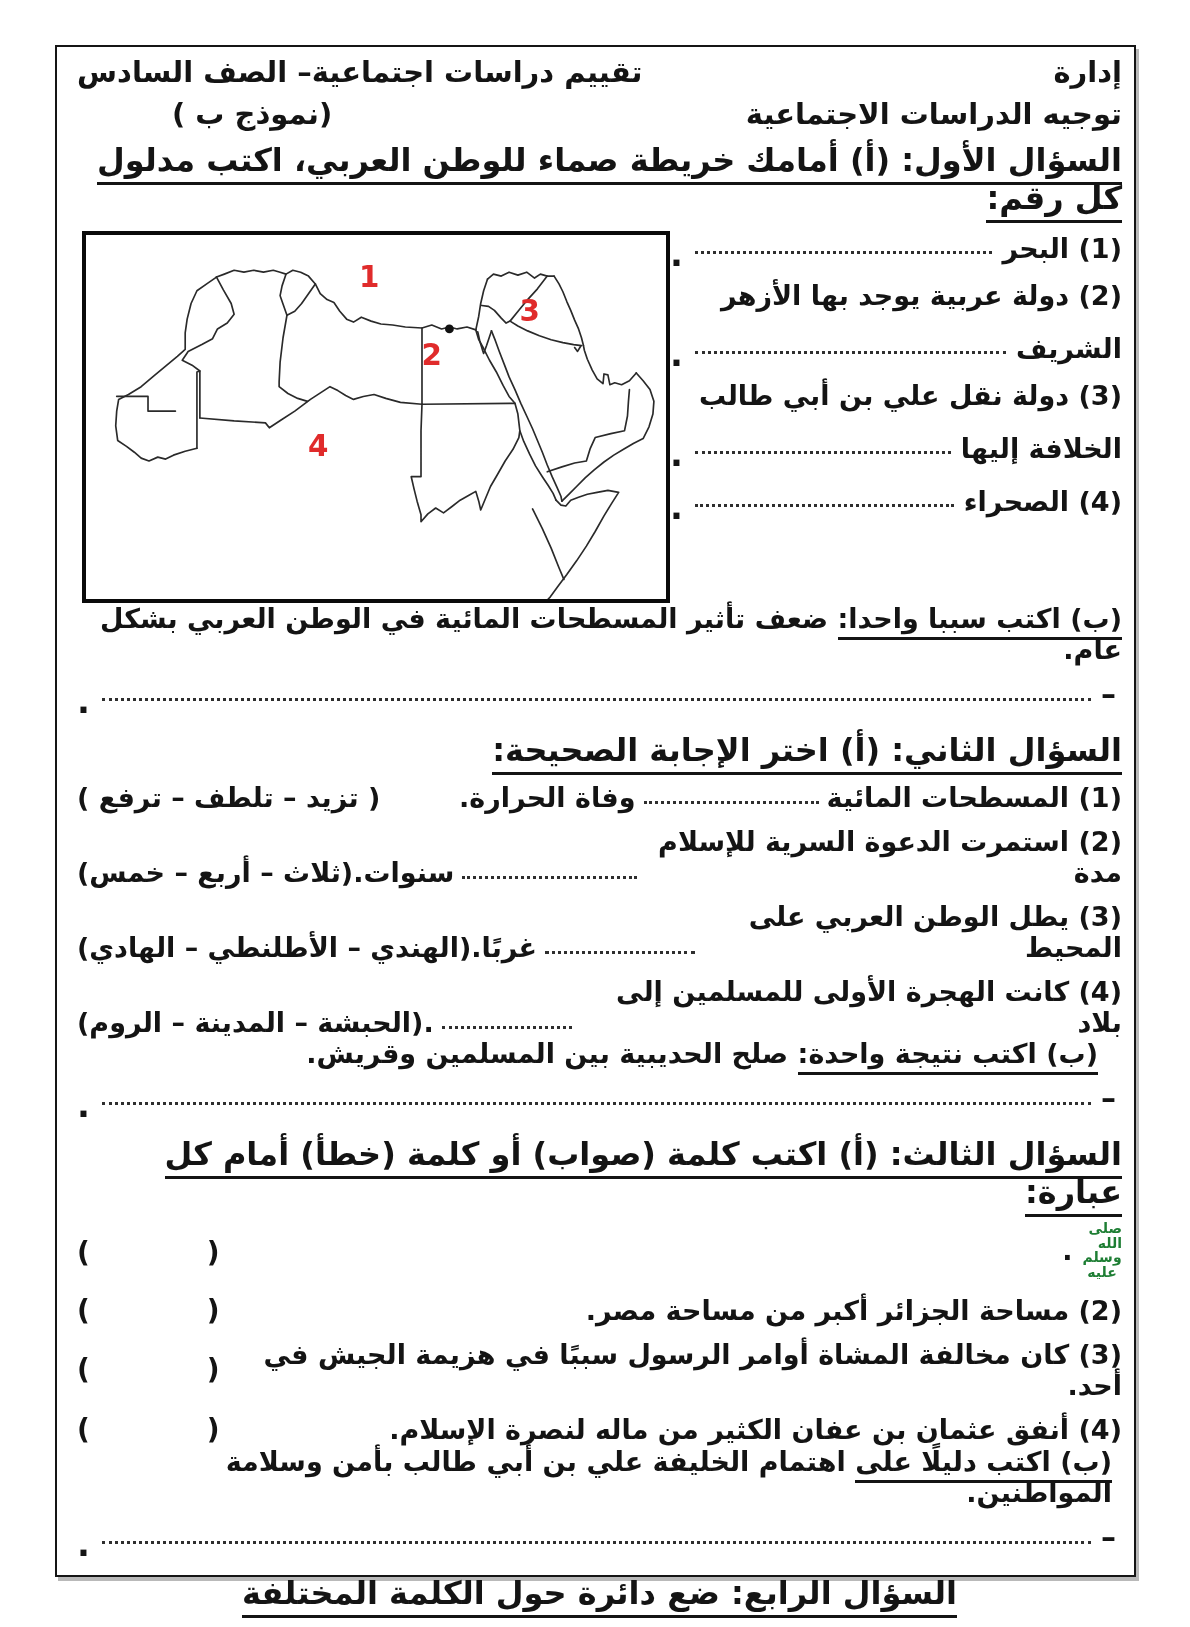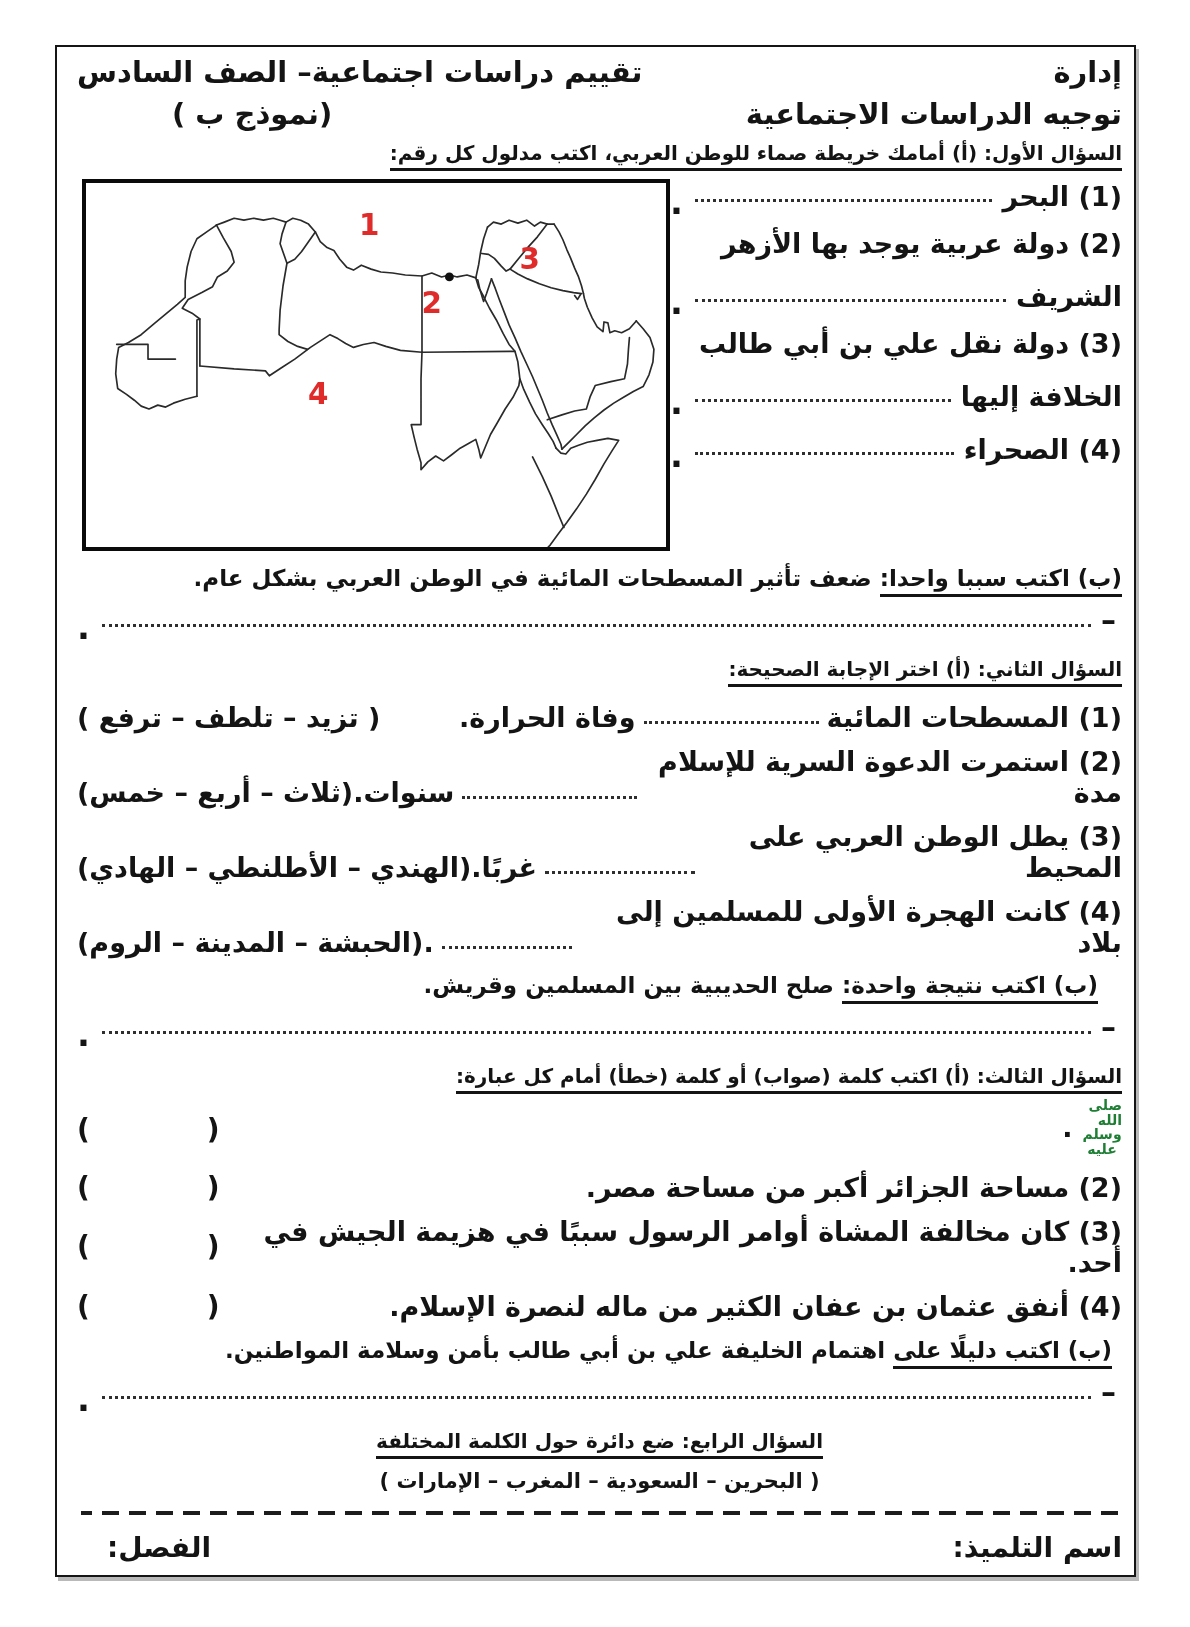--- a/index.html
+++ b/index.html
@@ -12,43 +12,43 @@
     position:absolute;left:55px;top:45px;width:1081px;height:1532px;
     border:2px solid #151515;box-sizing:border-box;
     box-shadow:3px 4px 0 #b9b9b9;
     padding:8px 12px 6px 20px;background:#fff;
     display:flex;flex-direction:column;
   }
   
   .hrow1{display:flex;justify-content:space-between;align-items:baseline;font-size:29px;}
   .hrow2{display:flex;justify-content:space-between;align-items:baseline;font-size:29px;margin-top:8px;padding-left:95px;}
   
-  .qhead{font-size:20px;margin-top:10px;}
+  .qhead{font-size:32px;margin-top:10px;}
   .ul{border-bottom:3px solid #141414;padding-bottom:3px;}
   
   .q1wrap{display:flex;margin-top:14px;}
   .q1-right{width:452px;display:flex;flex-direction:column;font-size:27px;padding-top:2px;}
   .q1item{margin-bottom:16px;}
   .q1line{display:flex;align-items:flex-end;}
   .q1line .txt{white-space:nowrap;}
   .dotfill{flex:1;border-bottom:3px dotted #2e2e2e;height:0;margin:0 10px 10px 12px;min-width:40px;}
   .bigdot{font-size:34px;line-height:.55;}
   .mapbox{width:588px;height:372px;border:4px solid #0a0a0a;box-sizing:border-box;background:#fff;flex:none;}
   .mapbox svg{display:block;width:100%;height:100%;}
   .mappath{fill:none;stroke:#2a2a2a;stroke-width:1.7;stroke-linejoin:round;stroke-linecap:round;}
   .mapnum{font-size:30px;font-weight:700;font-family:"DejaVu Sans",sans-serif;}
   
   .ansrow{display:flex;align-items:flex-end;margin:14px 6px 10px 0;}
   .ansrow .dash{font-size:30px;line-height:1;margin-bottom:2px;}
-  .partb{font-size:23px;margin-top:14px;}
+  .partb{font-size:27px;}
   
   .mcq{display:flex;align-items:flex-end;font-size:27px;margin-top:13px;}
   .mcq .fill{width:175px;border-bottom:3px dotted #2e2e2e;height:0;margin:0 8px 9px 8px;flex:none;}
   .mcq .sp{flex:1;}
-  .mcq .opts{white-space:nowrap;margin-top:8px;}
+  .mcq .opts{white-space:nowrap;}
   
   .tf{display:flex;justify-content:space-between;align-items:center;font-size:27px;margin-top:12px;}
   .bracket{white-space:pre;font-size:28px;}
   .seal{
     display:inline-flex;flex-direction:column;align-items:center;justify-content:center;
     font-size:14px;line-height:1.05;color:#1e7e34;width:40px;vertical-align:middle;
     transform:translateY(-2px);
   }
   
   .q4opts{font-size:21px;text-align:center;margin-top:16px;}

